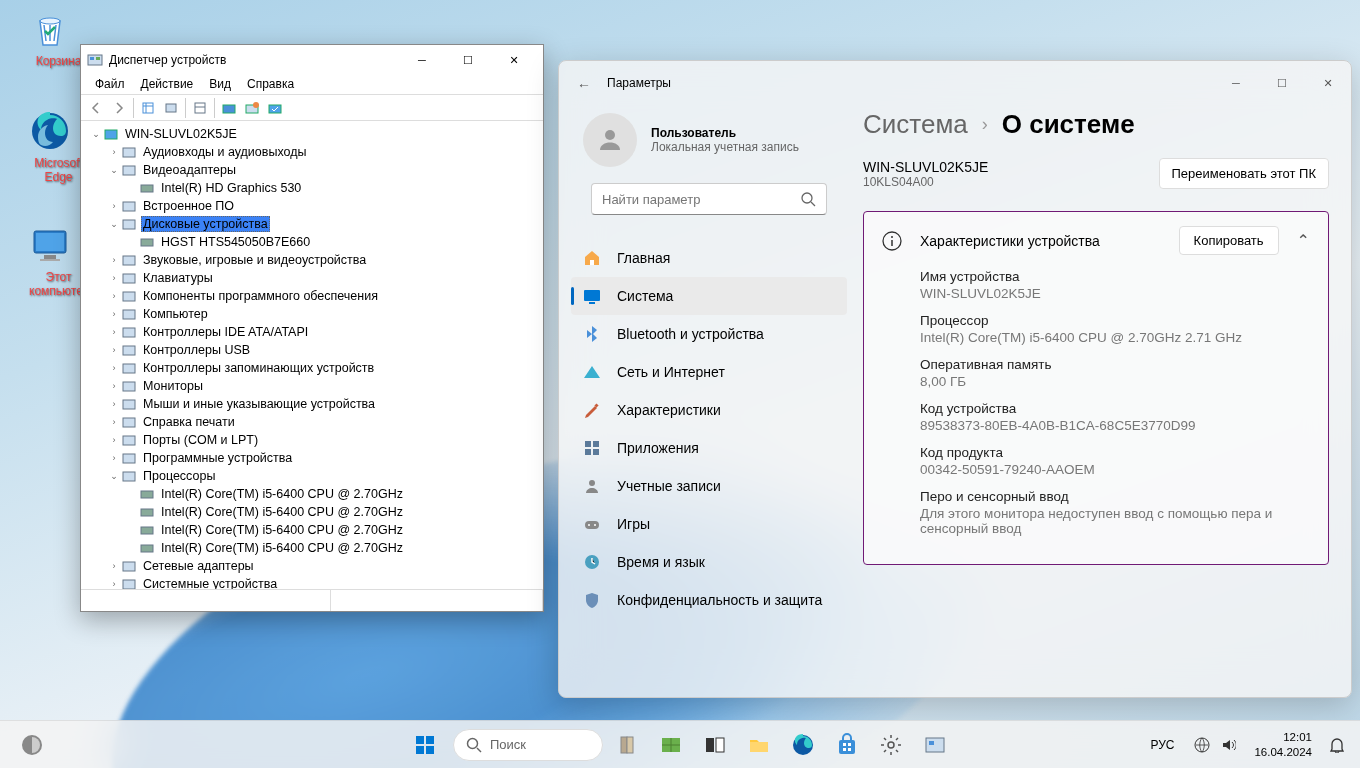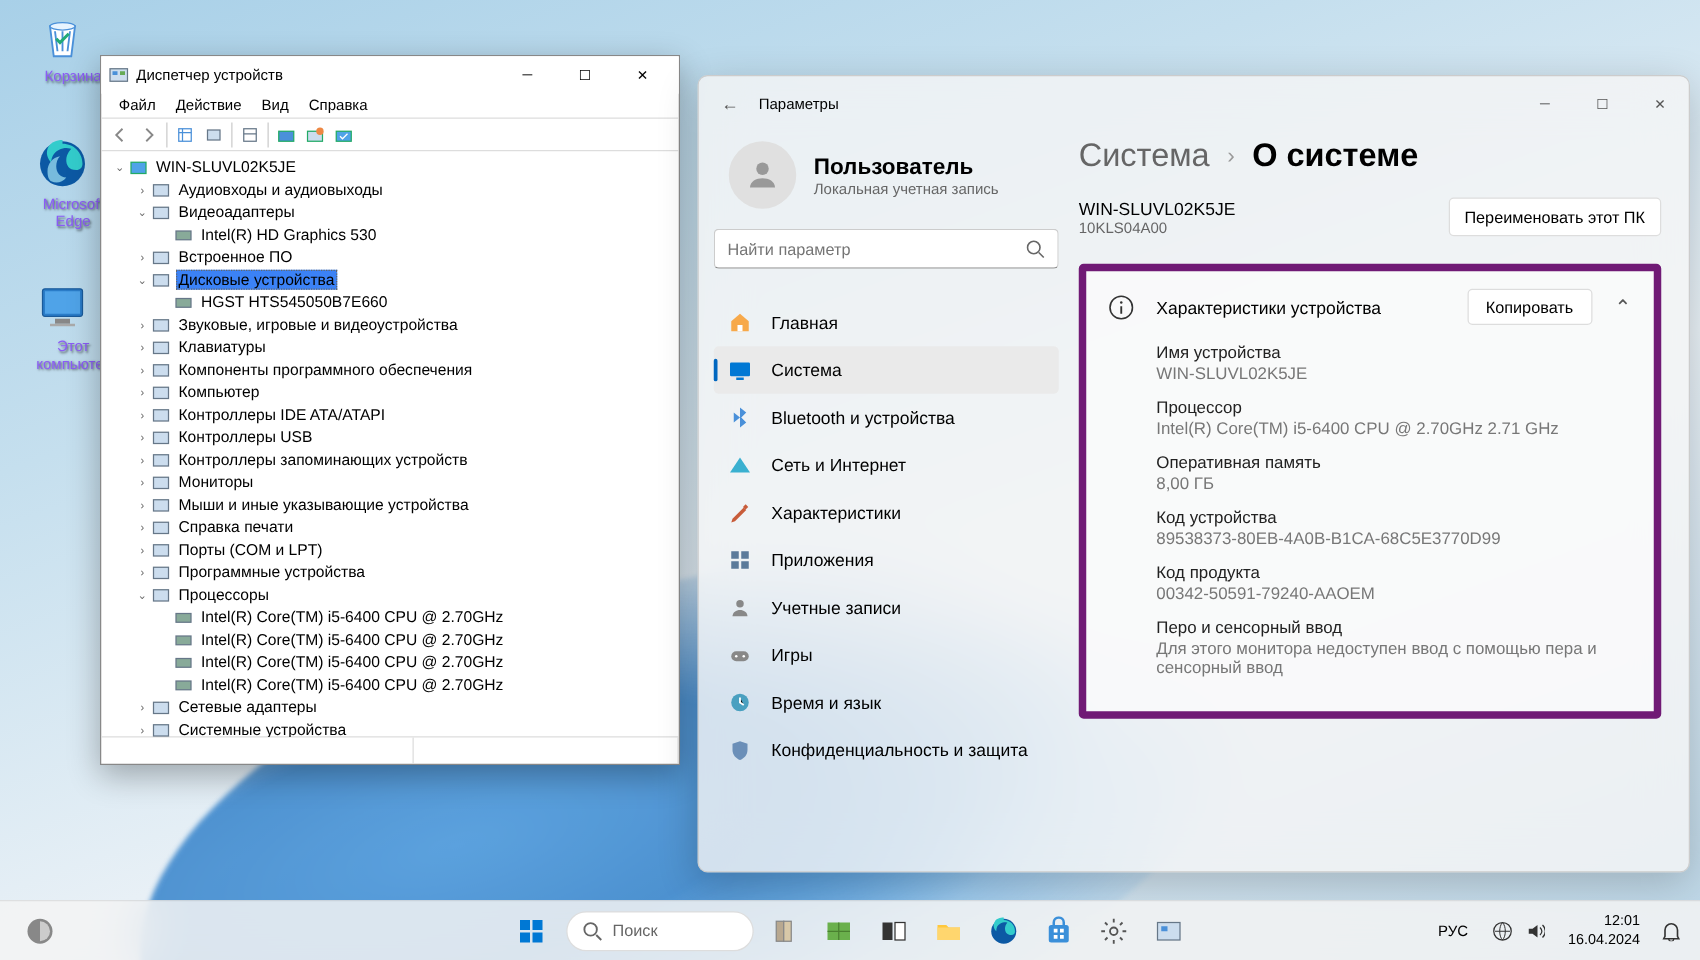--- a/index.html
+++ b/index.html
@@ -10,21 +10,21 @@
 }
 .wallpaper-swirl {
   position: absolute; bottom: -100px; left: 100px; width: 900px; height: 400px;
   background: radial-gradient(ellipse at 30% 40%, #3a8fd9 0%, #2a7cc8 30%, transparent 60%),
               radial-gradient(ellipse at 60% 60%, #4fa3e8 0%, transparent 50%);
   border-radius: 50%; transform: rotate(-15deg); filter: blur(2px); opacity: 0.8;
 }
 
 .desktop-icon { position: absolute; width: 76px; text-align: center; cursor: pointer; }
 .desktop-icon .icon-img { width: 42px; height: 42px; margin: 0 auto 4px; display: flex; align-items: center; justify-content: center; }
-.desktop-icon .label { color: #8b5cf6; font-size: 12px; text-shadow: 1px 1px 2px rgba(0,0,0,0.6); line-height: 1.2; margin-left: 17px; }
+.desktop-icon .label { color: #ef4444; font-size: 12px; text-shadow: 1px 1px 2px rgba(0,0,0,0.6); line-height: 1.2; margin-left: 17px; }
 
 .devmgr {
   position: absolute; left: 80px; top: 44px; width: 464px; height: 568px;
   background: #fff; border: 1px solid #888; box-shadow: 0 8px 24px rgba(0,0,0,0.3);
 }
 .devmgr-title { height: 30px; display: flex; align-items: center; padding: 0 6px; background: #fff; }
 .devmgr-title .ticon { width: 16px; height: 16px; margin-right: 6px; }
 .devmgr-title .ttext { font-size: 12px; flex: 1; }
 .devmgr-title .wbtn { width: 46px; height: 30px; display: flex; align-items: center; justify-content: center; cursor: pointer; font-size: 11px; }
 .devmgr-menu { height: 20px; display: flex; border-bottom: 1px solid #ddd; padding: 0 6px; font-size: 12px; }
@@ -49,38 +49,38 @@
 }
 .settings-title { height: 44px; display: flex; align-items: center; padding: 0 0 0 18px; }
 .settings-title .back { width: 30px; font-size: 14px; color: #555; cursor: pointer; }
 .settings-title .stext { font-size: 12px; flex: 1; }
 .settings-title .wbtn { width: 46px; height: 32px; display: flex; align-items: center; justify-content: center; cursor: pointer; font-size: 11px; color: #555; }
 .settings-body { flex: 1; display: flex; overflow: hidden; }
 .settings-nav { width: 300px; padding: 0 12px 12px 12px; overflow-y: auto; }
 .user-block { display: flex; align-items: center; padding: 8px 12px 16px; gap: 14px; }
 .user-block .avatar { width: 54px; height: 54px; border-radius: 50%; background: #e0e0e0; display: flex; align-items: center; justify-content: center; }
 .user-block .avatar svg { width: 30px; height: 30px; fill: #999; }
-.user-block .uname { font-size: 18px; font-weight: 600; }
+.user-block .uname { font-size: 12px; font-weight: 600; }
 .user-block .utype { font-size: 12px; color: #666; }
-.search-box { display: flex; align-items: center; background: #fff; border: 1px solid #ccc; border-bottom: 1px solid #888; border-radius: 4px; height: 32px; padding: 0 10px; margin: 0 0 24px; }
+.search-box { display: flex; align-items: center; background: #fff; border: 1px solid #ccc; border-bottom: 1px solid #888; border-radius: 4px; height: 32px; padding: 0 10px; margin: 0 20px 24px; }
 .search-box input { border: none; outline: none; flex: 1; font-size: 13px; background: transparent; }
 .nav-item { display: flex; align-items: center; height: 38px; padding: 0 12px; border-radius: 4px; cursor: pointer; gap: 16px; font-size: 14px; }
 .nav-item.active { background: #eaeaea; position: relative; }
 .nav-item.active::before { content: ''; position: absolute; left: 0; top: 10px; bottom: 10px; width: 3px; background: #0067c0; border-radius: 2px; }
 .nav-item .nicon { width: 18px; height: 18px; display: flex; align-items: center; justify-content: center; }
 .settings-main { flex: 1; padding: 0 22px 12px 4px; overflow-y: auto; }
 .breadcrumb { display: flex; align-items: center; gap: 14px; font-size: 26px; padding: 4px 0 18px; }
 .breadcrumb .bc-parent { color: #666; font-weight: 400; cursor: pointer; }
 .breadcrumb .bc-sep { color: #999; font-size: 18px; }
 .breadcrumb .bc-cur { font-weight: 600; }
 .device-header { display: flex; align-items: center; justify-content: space-between; margin-bottom: 22px; }
 .device-header .dname { font-size: 14px; }
 .device-header .dmodel { font-size: 12px; color: #666; }
 .device-header button { background: #fff; border: 1px solid #ddd; border-radius: 4px; padding: 7px 12px; font-size: 13px; cursor: pointer; }
-.card { background: #fbfbfbcc; border: 6px solid #701a75; border-radius: 4px; margin-bottom: 4px; }
+.card { background: #fbfbfbcc; border: 1px solid #701a75; border-radius: 4px; margin-bottom: 4px; }
 .card-head { display: flex; align-items: center; padding: 14px 18px; gap: 18px; }
 .card-head .ctitle { flex: 1; font-size: 14px; }
 .card-head button { background: #fff; border: 1px solid #ddd; border-radius: 4px; padding: 6px 14px; font-size: 13px; cursor: pointer; }
 .card-head .chev { cursor: pointer; color: #555; }
 .card-body { padding: 0 18px 16px 56px; }
 .spec-row { margin-bottom: 12px; }
 .spec-row .sk { font-size: 13.5px; color: #222; margin-bottom: 2px; }
 .spec-row .sv { font-size: 13.5px; color: #777; }
 
 .taskbar {

